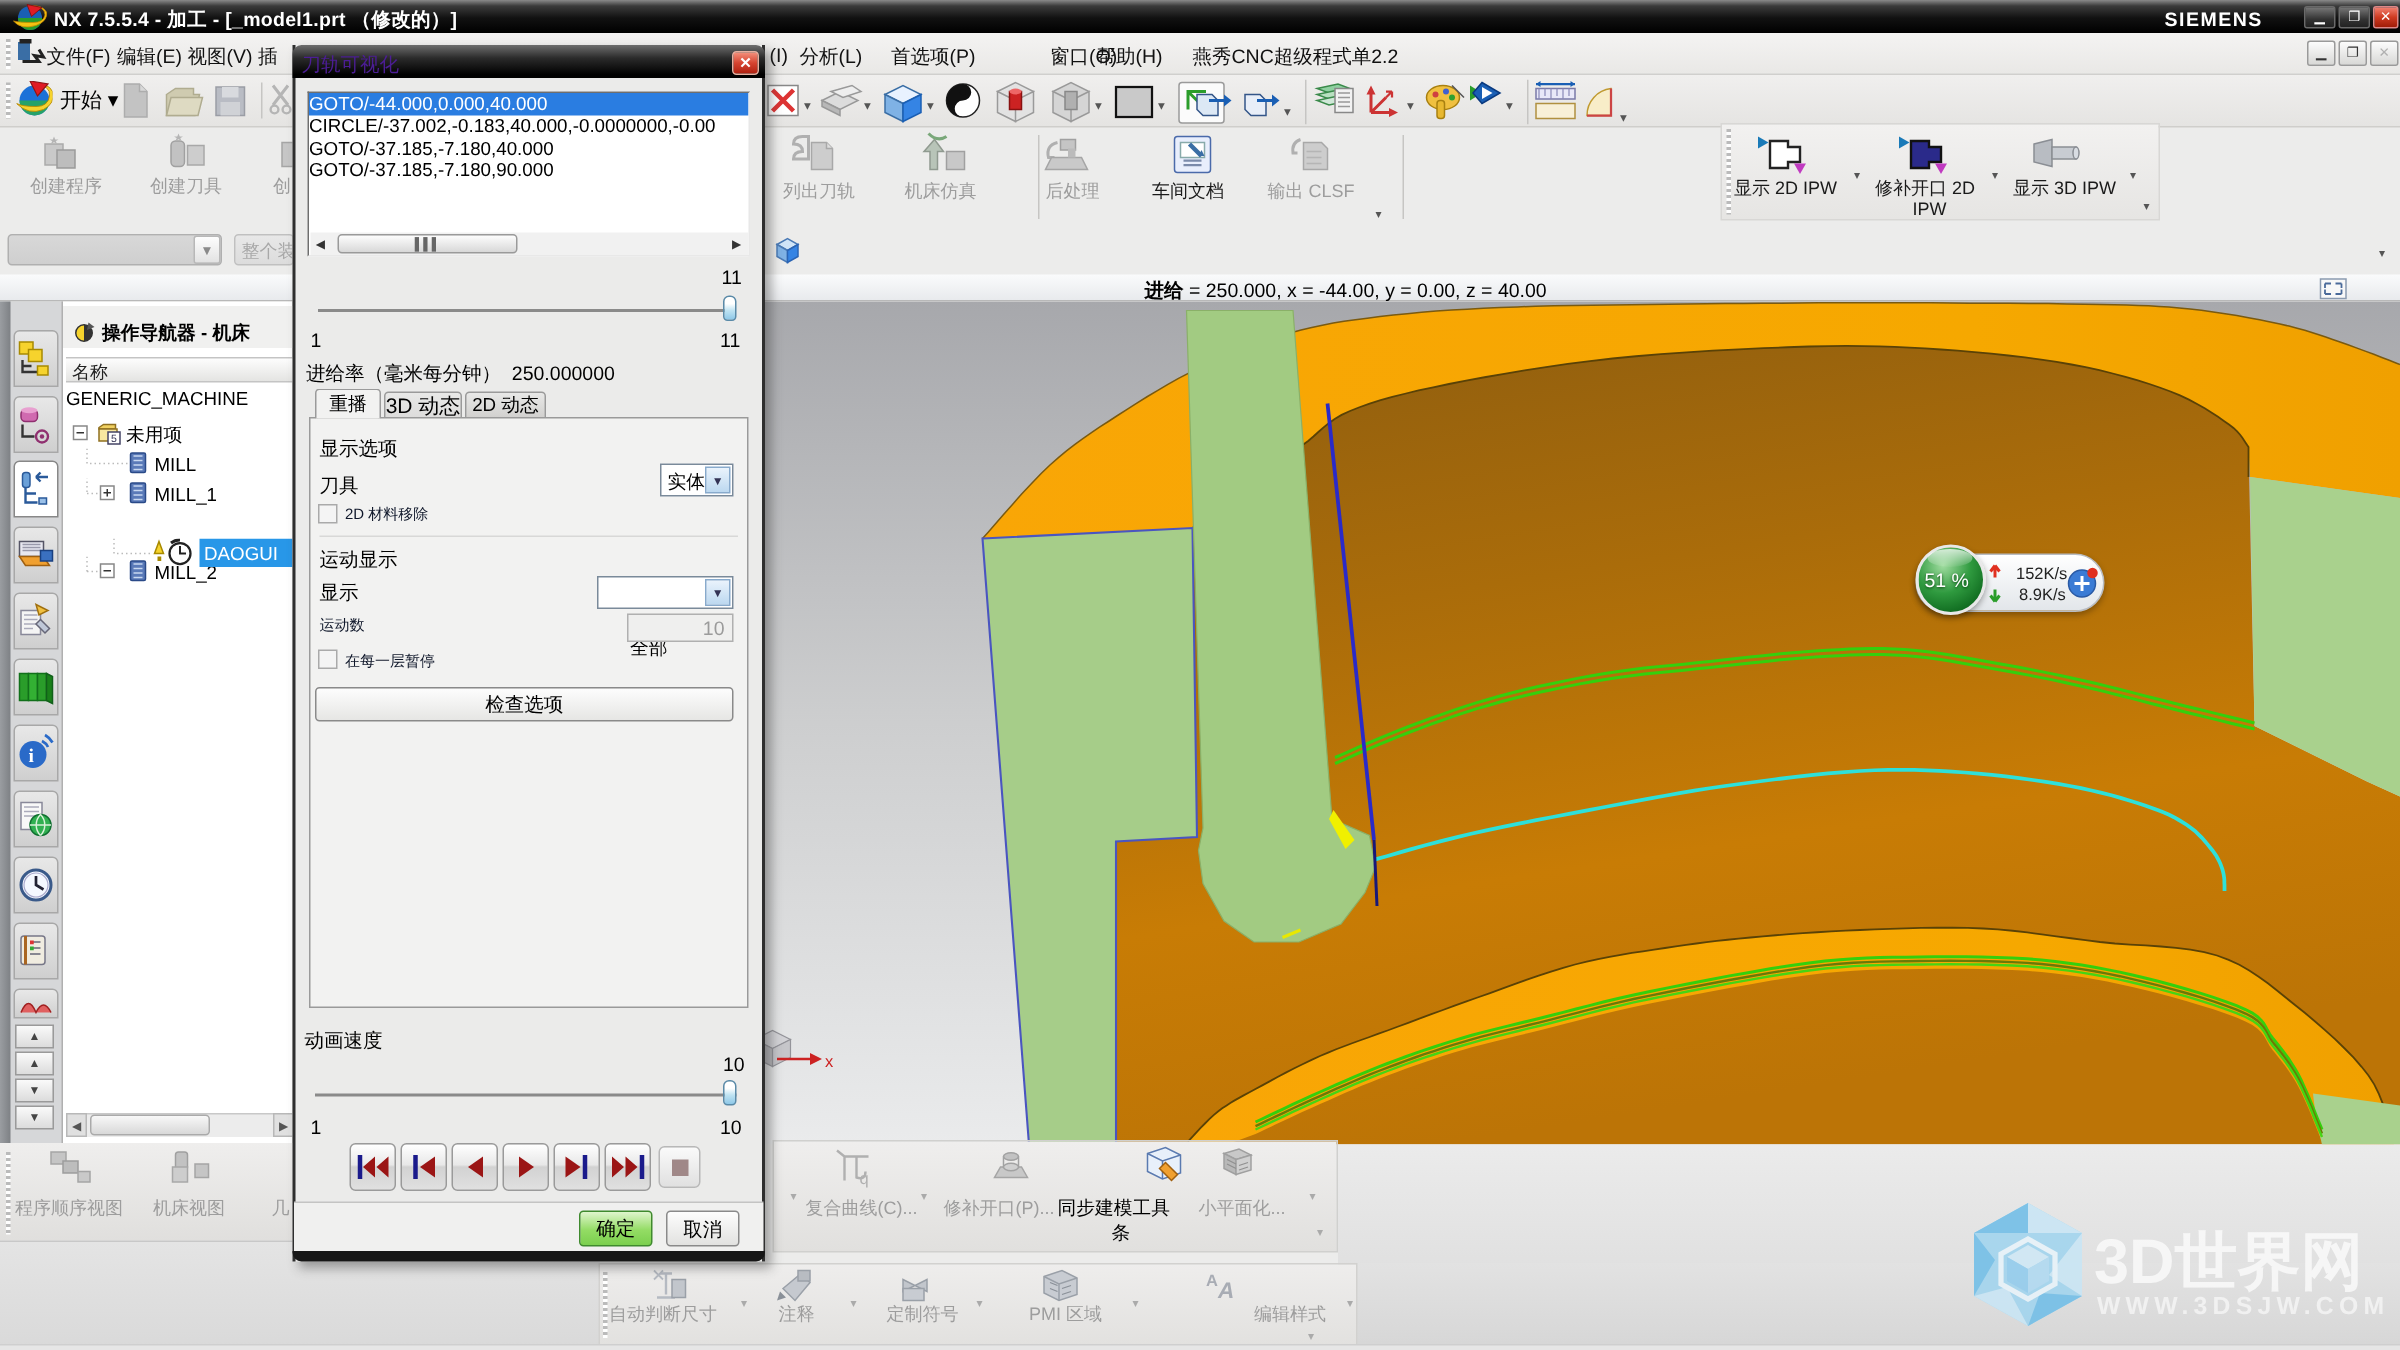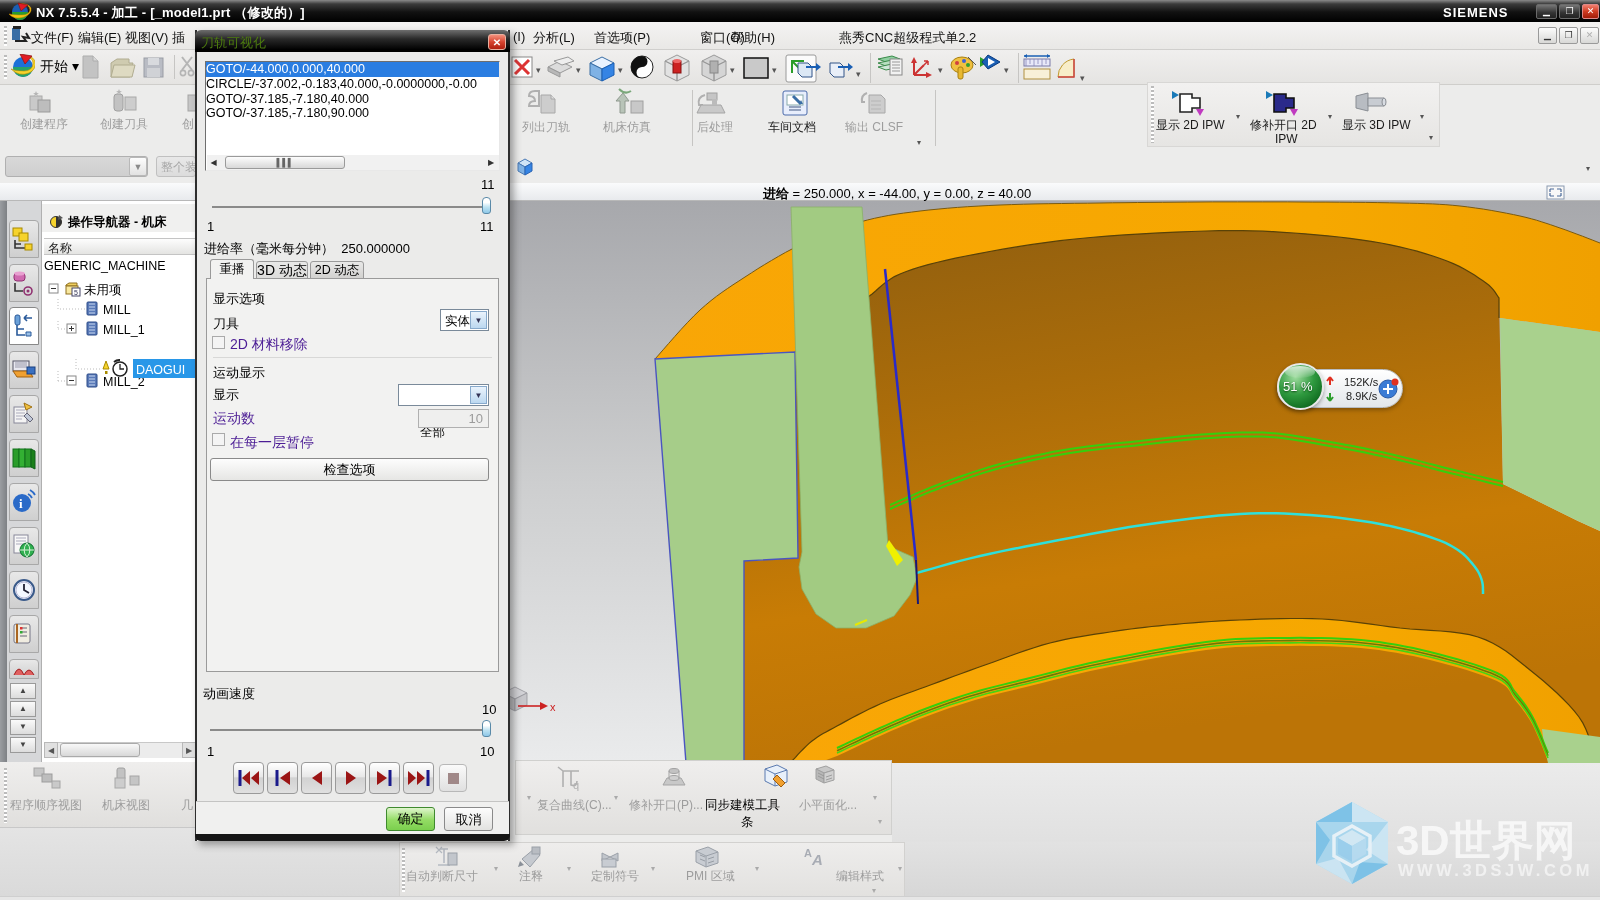--- a/index.html
+++ b/index.html
@@ -39,21 +39,21 @@
 
 #rowAL{left:0;top:762px;width:196px;height:66px;background:linear-gradient(#efeeed,#e0dfdd);border-bottom:1px solid #c8c8c8;}
 #rowAR{left:515px;top:760px;width:377px;height:75px;background:linear-gradient(#efeeed,#e1e0de);border:1px solid #d0d0ce;}
 #rowB{left:399px;top:842px;width:506px;height:56px;background:linear-gradient(#eeedec,#e2e1df);border:1px solid #d2d1cf;}
 #botstrip{left:0;top:896px;width:1600px;height:4px;background:#e6e6e6;border-top:1px solid #cfcfcf;}
 
 #dlg{left:195px;top:30px;width:315px;height:811px;background:#ebebea;border-left:2px solid #2e2e2e;border-right:2px solid #2e2e2e;box-shadow:4px 4px 7px rgba(60,60,60,0.45);}
 #dlgtitle{left:195px;top:30px;width:315px;height:22px;background:linear-gradient(#6e6e6e,#2a2a2a 40%,#000 90%);border-radius:6px 6px 0 0;color:#fff;font-size:13px;}
 #dlgbot{left:195px;top:834px;width:315px;height:7px;background:#161616;border-radius:0 0 6px 6px;}
 .dtx{position:absolute;font-size:13px;color:#000;}
-.dtxg{position:absolute;font-size:14px;color:#4c1d95;}
+.dtxg{position:absolute;font-size:10px;color:#0f172a;}
 #dlist{left:205px;top:61px;width:295px;height:110px;background:#fff;border-top:1.5px solid #6e6e6e;border-left:1.5px solid #6e6e6e;border-right:1.5px solid #e8e8e8;border-bottom:1.5px solid #e8e8e8;font-size:12.5px;line-height:14.8px;white-space:nowrap;overflow:hidden;}
 .ddd{position:absolute;height:22px;border:1px solid #7a8a9a;background:#fff;font-size:12.5px;}
 .dddbtn{position:absolute;right:1px;top:1px;width:17px;height:18px;background:linear-gradient(#eaf3fc,#bcd8f0);border:1px solid #88aacc;color:#335;font-size:8px;text-align:center;line-height:17px;}
 .cbx{position:absolute;width:13px;height:13px;border:1px solid #aaa;background:#f4f4f4;}
 .pbtn{position:absolute;width:31px;height:32px;border:1px solid #9a9a9a;border-radius:4px;background:linear-gradient(#ffffff,#e8e8e8 45%,#d2d2d2 50%,#e0e0e0);}
 </style></head>
 <body>
 <div id="stage">
 
 <div class="abs" id="titlebar"></div>
@@ -78,21 +78,21 @@
     </svg>
 <div class="mi" style="left:31px;">文件(F)</div>
 <div class="mi" style="left:78px;">编辑(E)</div>
 <div class="mi" style="left:125px;">视图(V)</div>
 <div class="mi" style="left:172px;">插</div>
     <div class="mi" style="left:513px;">(I)</div>
 <div class="mi" style="left:533px;">分析(L)</div>
 <div class="mi" style="left:594px;">首选项(P)</div>
 <div class="mi" style="left:700px;">窗口(O)</div>
 <div class="mi" style="left:731px;">帮助(H)</div>
-<div class="mi" style="left:795px;margin-left:44px;">燕秀CNC超级程式单2.2</div>
+<div class="mi" style="left:795px;">燕秀CNC超级程式单2.2</div>
 <div class="abs mdib" style="left:1538px;">▁</div>
 <div class="abs mdib" style="left:1559px;">❐</div>
 <div class="abs mdib" style="left:1580px;color:#b0b0b0;">✕</div>
 
 <div class="abs" id="row1"></div>
 <div class="abs grip" style="left:4px;top:55px;height:24px;"></div>
 <svg class="abs" style="left:11px;top:54px" width="24" height="26" viewBox="0 0 24 26">
  <circle cx="12" cy="13" r="10" fill="#1c71d8"></circle>
       <path d="M2,13a10,10 0 0,0 20,0z" fill="#26a269"></path>
  <path d="M0,15 Q8,23 18,19 Q26,15 24,7 Q21,1 12,2 Q23,3 22,10 Q21,17 13,17 Q4,17 0,15z" fill="#f6d32d" stroke="#b88a00" stroke-width="0.6"></path>
@@ -546,21 +546,21 @@
  <circle cx="66" cy="16" r="9" fill="#3a7bd5" stroke="#2a5aa5"></circle>
       <path d="M66,11 v10 M61,16 h10" stroke="#fff" stroke-width="2"></path>
  <circle cx="73" cy="9" r="3.5" fill="#e03020"></circle>
 </svg>
 <div class="abs" style="left:1277px;top:363px;width:47px;height:47px;border-radius:50%;background:radial-gradient(circle at 38% 28%,#9fdc9f,#2f9a3f 45%,#0f6a1f 80%);border:2px solid #e8e8e8;box-shadow:0 2px 4px rgba(0,0,0,0.35);"></div>
 <div class="abs" style="left:1277px;top:366px;width:30px;height:12px;margin-left:8px;border-radius:50%;background:linear-gradient(rgba(255,255,255,0.75),rgba(255,255,255,0.05));"></div>
 <div class="abs" style="left:1283px;top:379px;font-size:13px;color:#fff;text-shadow:0 1px 2px #06400e;">51 %</div>
 
 <div class="abs" id="dlg"></div>
 <div class="abs" id="dlgtitle"></div>
-<div class="abs" style="left:201px;top:34px;font-size:13px;color:#4d7c0f;">刀轨可视化</div>
+<div class="abs" style="left:201px;top:34px;font-size:13px;color:#4c1d95;">刀轨可视化</div>
 <div class="abs" style="left:488px;top:34px;width:18px;height:16px;border:1px solid #e8b0a0;border-radius:3px;background:linear-gradient(#f4907c,#d64430 50%,#b02010);color:#fff;font-size:10px;font-weight:bold;text-align:center;line-height:15px;">✕</div>
 <div class="abs" id="dlist"><span style="display:block;background:#2a7de1;color:#fff;">GOTO/-44.000,0.000,40.000</span>CIRCLE/-37.002,-0.183,40.000,-0.0000000,-0.00<br>GOTO/-37.185,-7.180,40.000<br>GOTO/-37.185,-7.180,90.000</div>
 <div class="abs" style="left:206.5px;top:155px;width:292px;height:15px;background:#f1f1f1;"></div>
 <div class="abs" style="left:206.5px;top:155px;width:14px;height:15px;font-size:8px;color:#333;text-align:center;line-height:15px;">◀</div>
 <div class="abs" style="left:484px;top:155px;width:14px;height:15px;font-size:8px;color:#333;text-align:center;line-height:15px;">▶</div>
 <div class="abs" style="left:225px;top:156px;width:120px;height:13px;border:1px solid #9a9a9a;border-radius:3px;background:linear-gradient(#fdfdfd,#d8d8d8);text-align:center;font-size:8px;color:#666;line-height:12px;">▌▌▌</div>
 <div class="dtx" style="left:481px;top:177px;">11</div>
 <div class="abs" style="left:212px;top:206px;width:276px;height:1.5px;background:#8a8a8a;"></div>
 <div class="abs" style="left:482px;top:197px;width:9px;height:17px;border:1px solid #5a8aa8;border-radius:4px 4px 3px 3px;background:linear-gradient(#ffffff 30%,#bfe3f2 60%,#8ec8e8);"></div>
 <div class="dtx" style="left:207px;top:219px;">1</div>

